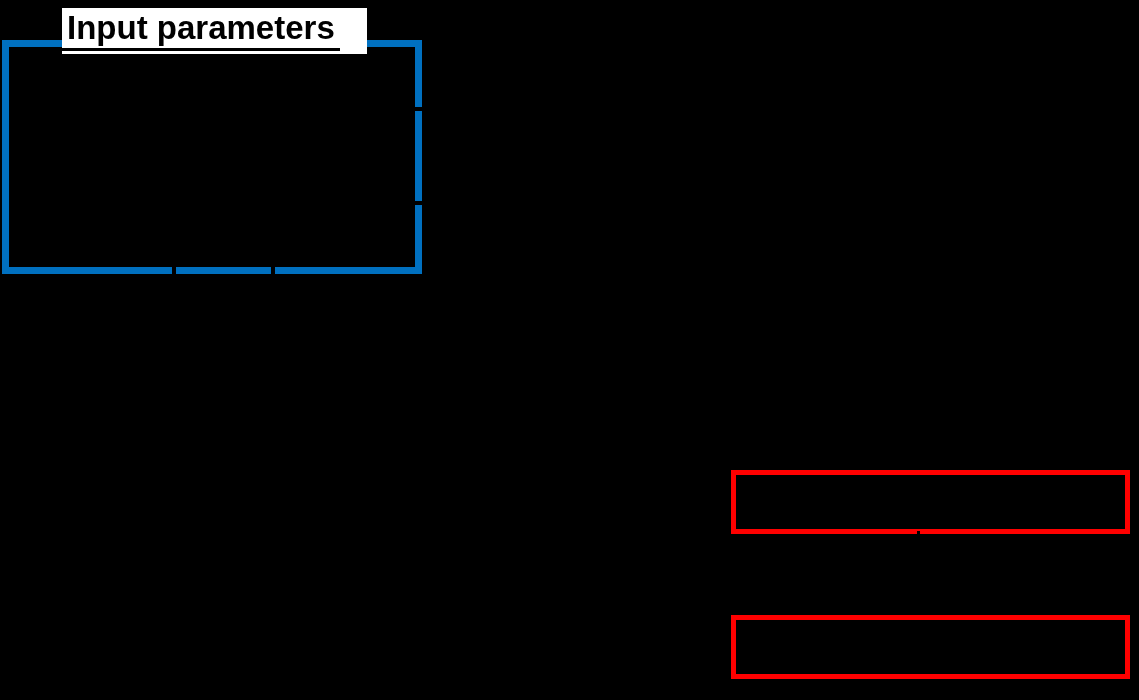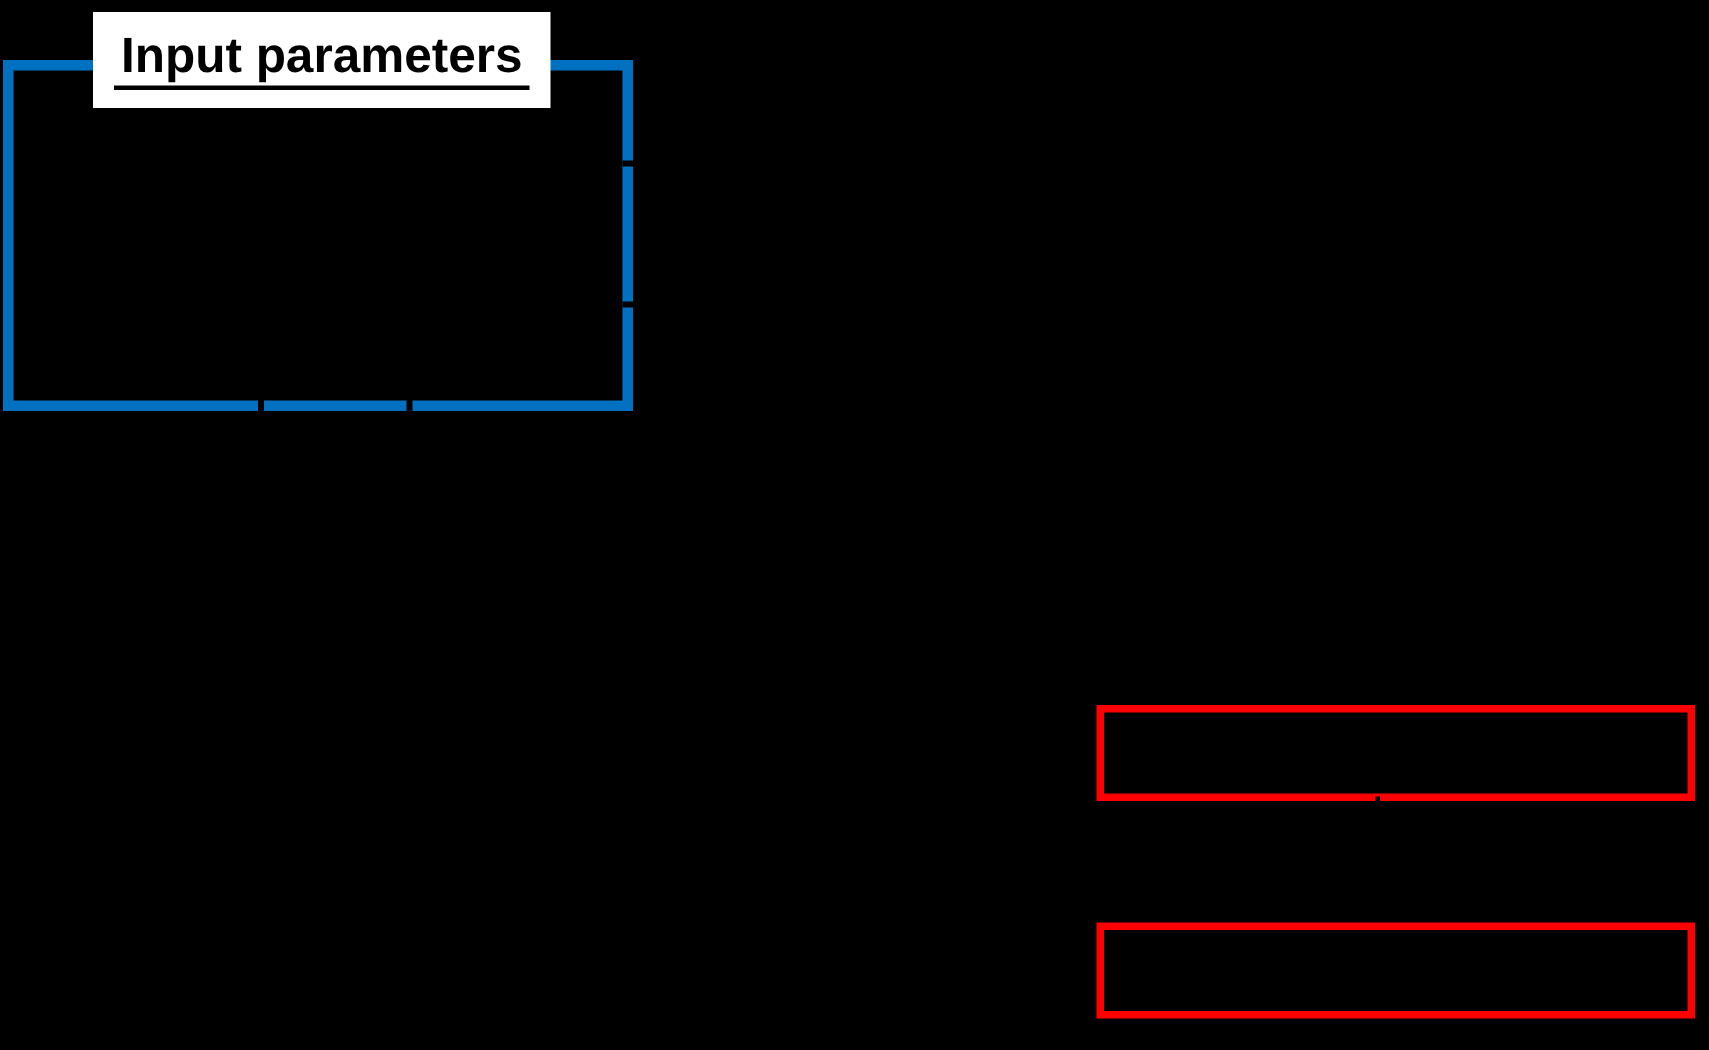--- a/index.html
+++ b/index.html
@@ -27,25 +27,24 @@
     height: 234px;
     box-sizing: border-box;
     border: 7px solid var(--frame-blue, #0070C0);
     background: transparent;
   }
   .title-box {
     position: absolute;
     left: 62px;
     top: 8px;
     width: 305px;
-    height: 64px;
+    height: 46px;
     background: var(--title-background, #FFFFFF);
     display: flex;
     align-items: center;
-    justify-content: center;
     z-index: 3;
   }
   .title-text {
     font-weight: 700;
     font-size: 33px;
     line-height: 1.05;
     color: var(--title-text, #000000);
     border-bottom: 3px solid var(--title-text, #000000);
     padding: 0 5px 3px 5px;
     white-space: nowrap;

